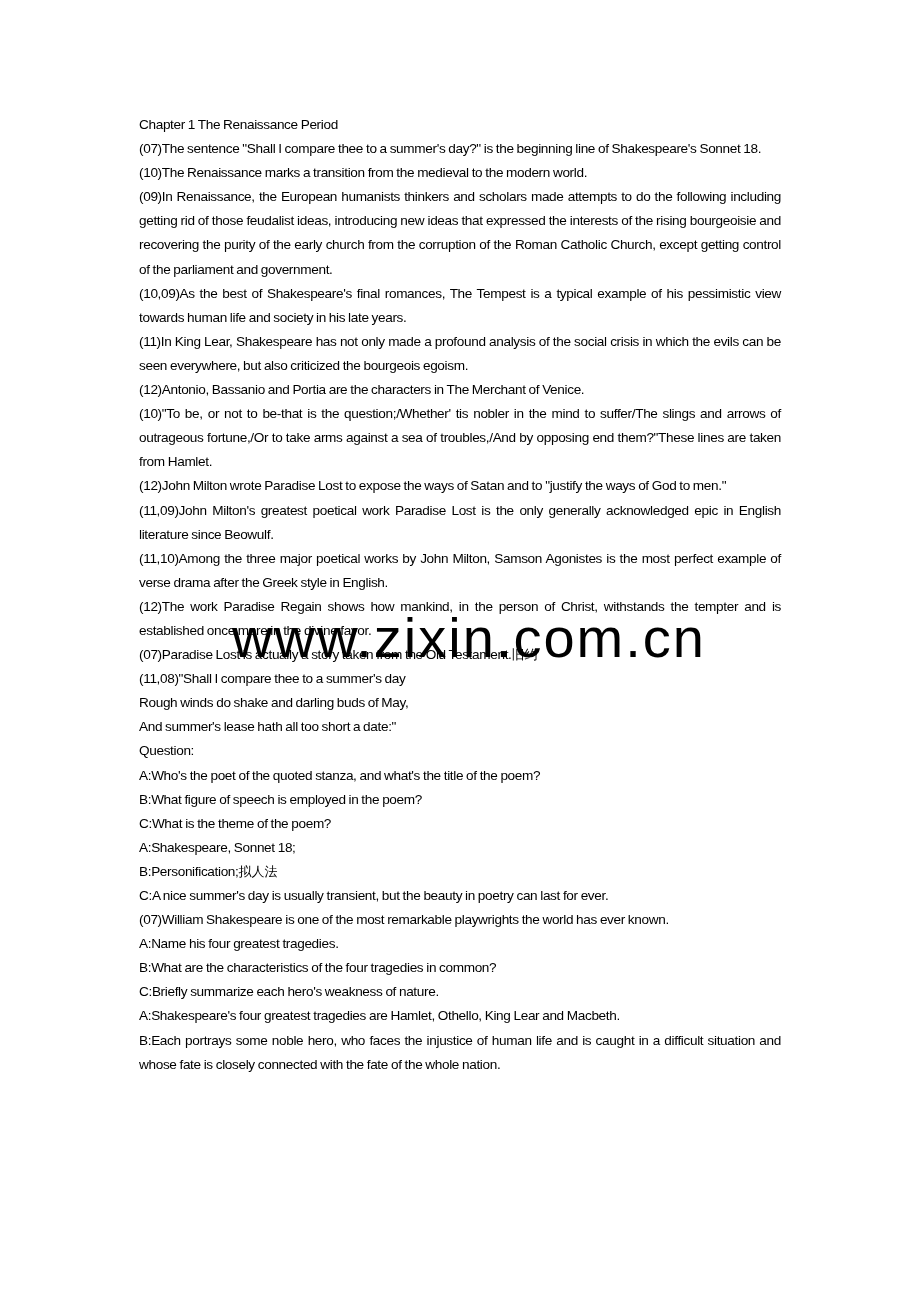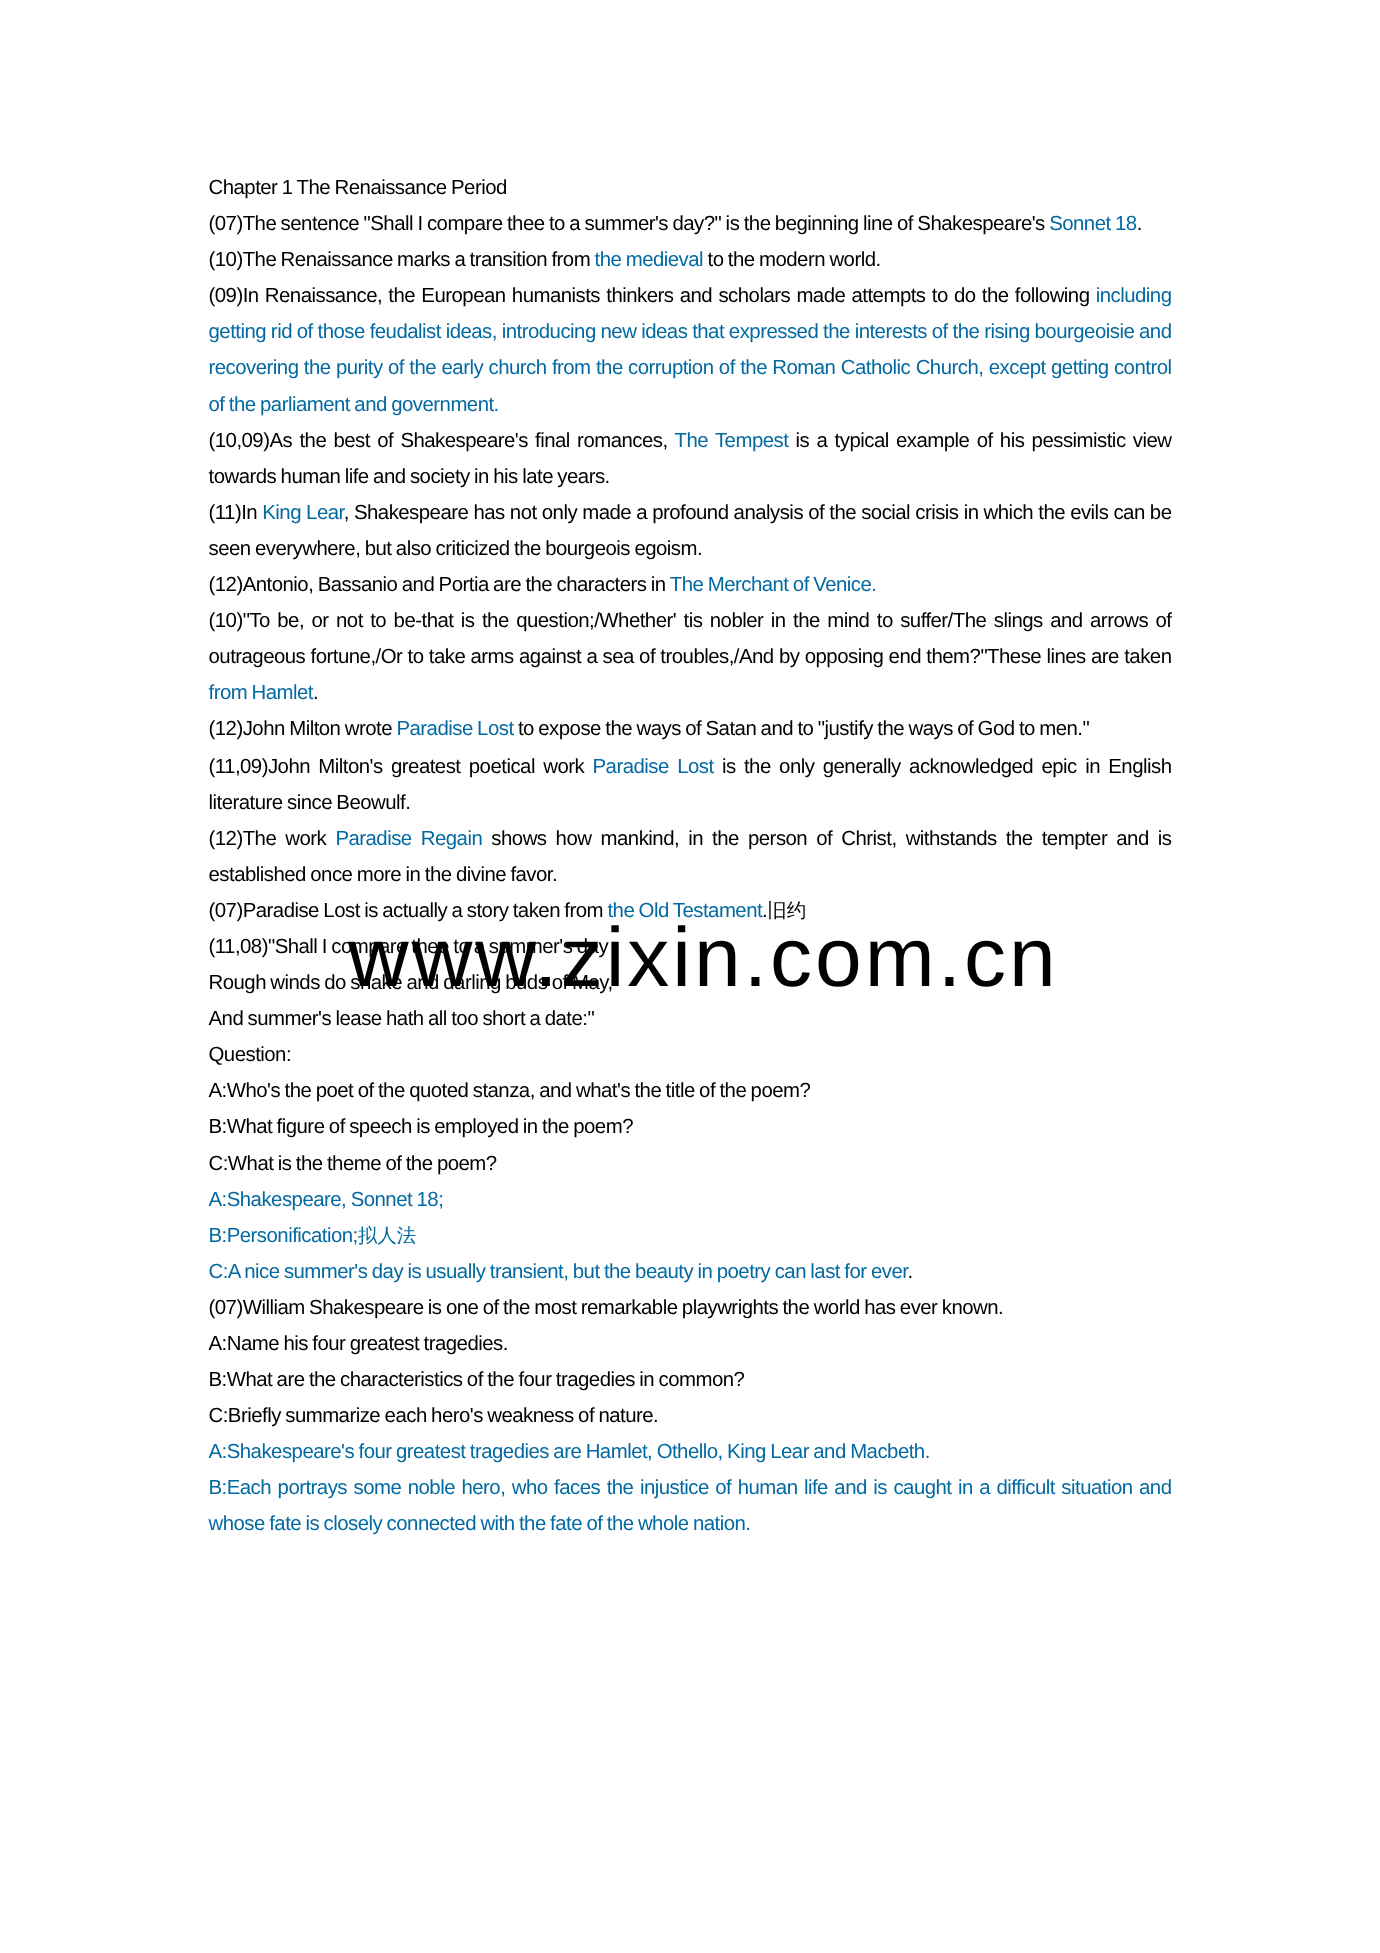--- a/index.html
+++ b/index.html
@@ -28,21 +28,21 @@
     .para {
       margin: 0;
       padding: 0;
       text-align: justify;
       text-align-last: left;
     }
     .para.nojust {
       text-align: left;
     }
     .red {
-      color: #0369a1;
+      color: #000000;
     }
     .cjk {
       font-family: Liberation Serif, serif;
       font-size: 13px;
       letter-spacing: 0;
     }
     .watermark {
       position: absolute;
       left: 232px;
       top: 605px;
@@ -94,20 +94,23 @@
   </p>
 
   <p class="para">
     <span>(12)John Milton wrote </span><span class="red">Paradise Lost</span><span> to expose the ways of Satan and to "justify the ways of God to men."</span>
   </p>
 
   <p class="para">
     <span>(11,09)John Milton's greatest poetical work </span><span class="red">Paradise Lost</span><span> is the only generally acknowledged epic in English literature since Beowulf.</span>
   </p>
 
+  <p class="para">
+    <span>(11,10)Among the three major poetical works by John Milton, </span><span class="red">Samson Agonistes</span><span> is the most perfect example of verse drama after the Greek style in English.</span>
+  </p>
 
   <p class="para">
     <span>(12)The work </span><span class="red">Paradise Regain</span><span> shows how mankind, in the person of Christ, withstands the tempter and is established once more in the divine favor.</span>
   </p>
 
   <p class="para nojust">
     <span>(07)Paradise Lost is actually a story taken from </span><span class="red">the Old Testament</span><span>.</span><span class="cjk">旧约</span>
   </p>
 
   <p class="para nojust">(11,08)"Shall I compare thee to a summer's day</p>

